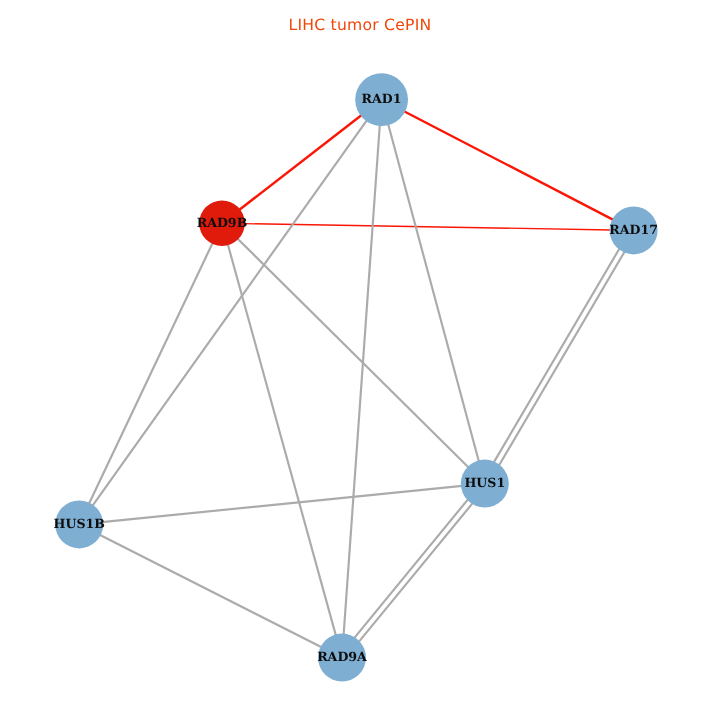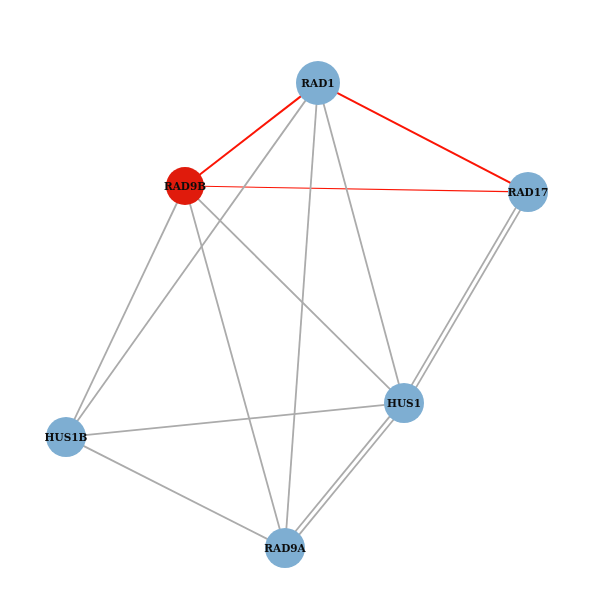--- a/index.html
+++ b/index.html
@@ -41,20 +41,21 @@
     dominant-baseline: middle;
     paint-order: stroke;
     pointer-events: none;
   }
 </style>
 </head>
 <body>
 
 <div id="canvas">
 
+  <div id="title">LIHC tumor CePIN</div>
 
   <svg id="graph-svg" width="600" height="600">
     <g id="edge-layer">
         <line x1="301.40" y1="95.86" x2="199.23" y2="174.98" stroke="#FB1505" stroke-width="2" stroke-linecap="butt"></line>
         <line x1="336.64" y1="92.67" x2="511.14" y2="183.25" stroke="#FB1505" stroke-width="2" stroke-linecap="butt"></line>
         <line x1="203.00" y1="186.31" x2="509.00" y2="191.67" stroke="#FB1505" stroke-width="1.1" stroke-linecap="butt"></line>
         <line x1="305.82" y1="100.11" x2="77.02" y2="421.52" stroke="#ABABAB" stroke-width="1.8" stroke-linecap="butt"></line>
         <line x1="316.51" y1="103.95" x2="286.35" y2="529.05" stroke="#ABABAB" stroke-width="1.8" stroke-linecap="butt"></line>
         <line x1="323.45" y1="103.28" x2="399.07" y2="384.65" stroke="#ABABAB" stroke-width="1.8" stroke-linecap="butt"></line>
         <line x1="177.29" y1="202.26" x2="74.14" y2="419.83" stroke="#ABABAB" stroke-width="1.8" stroke-linecap="butt"></line>

